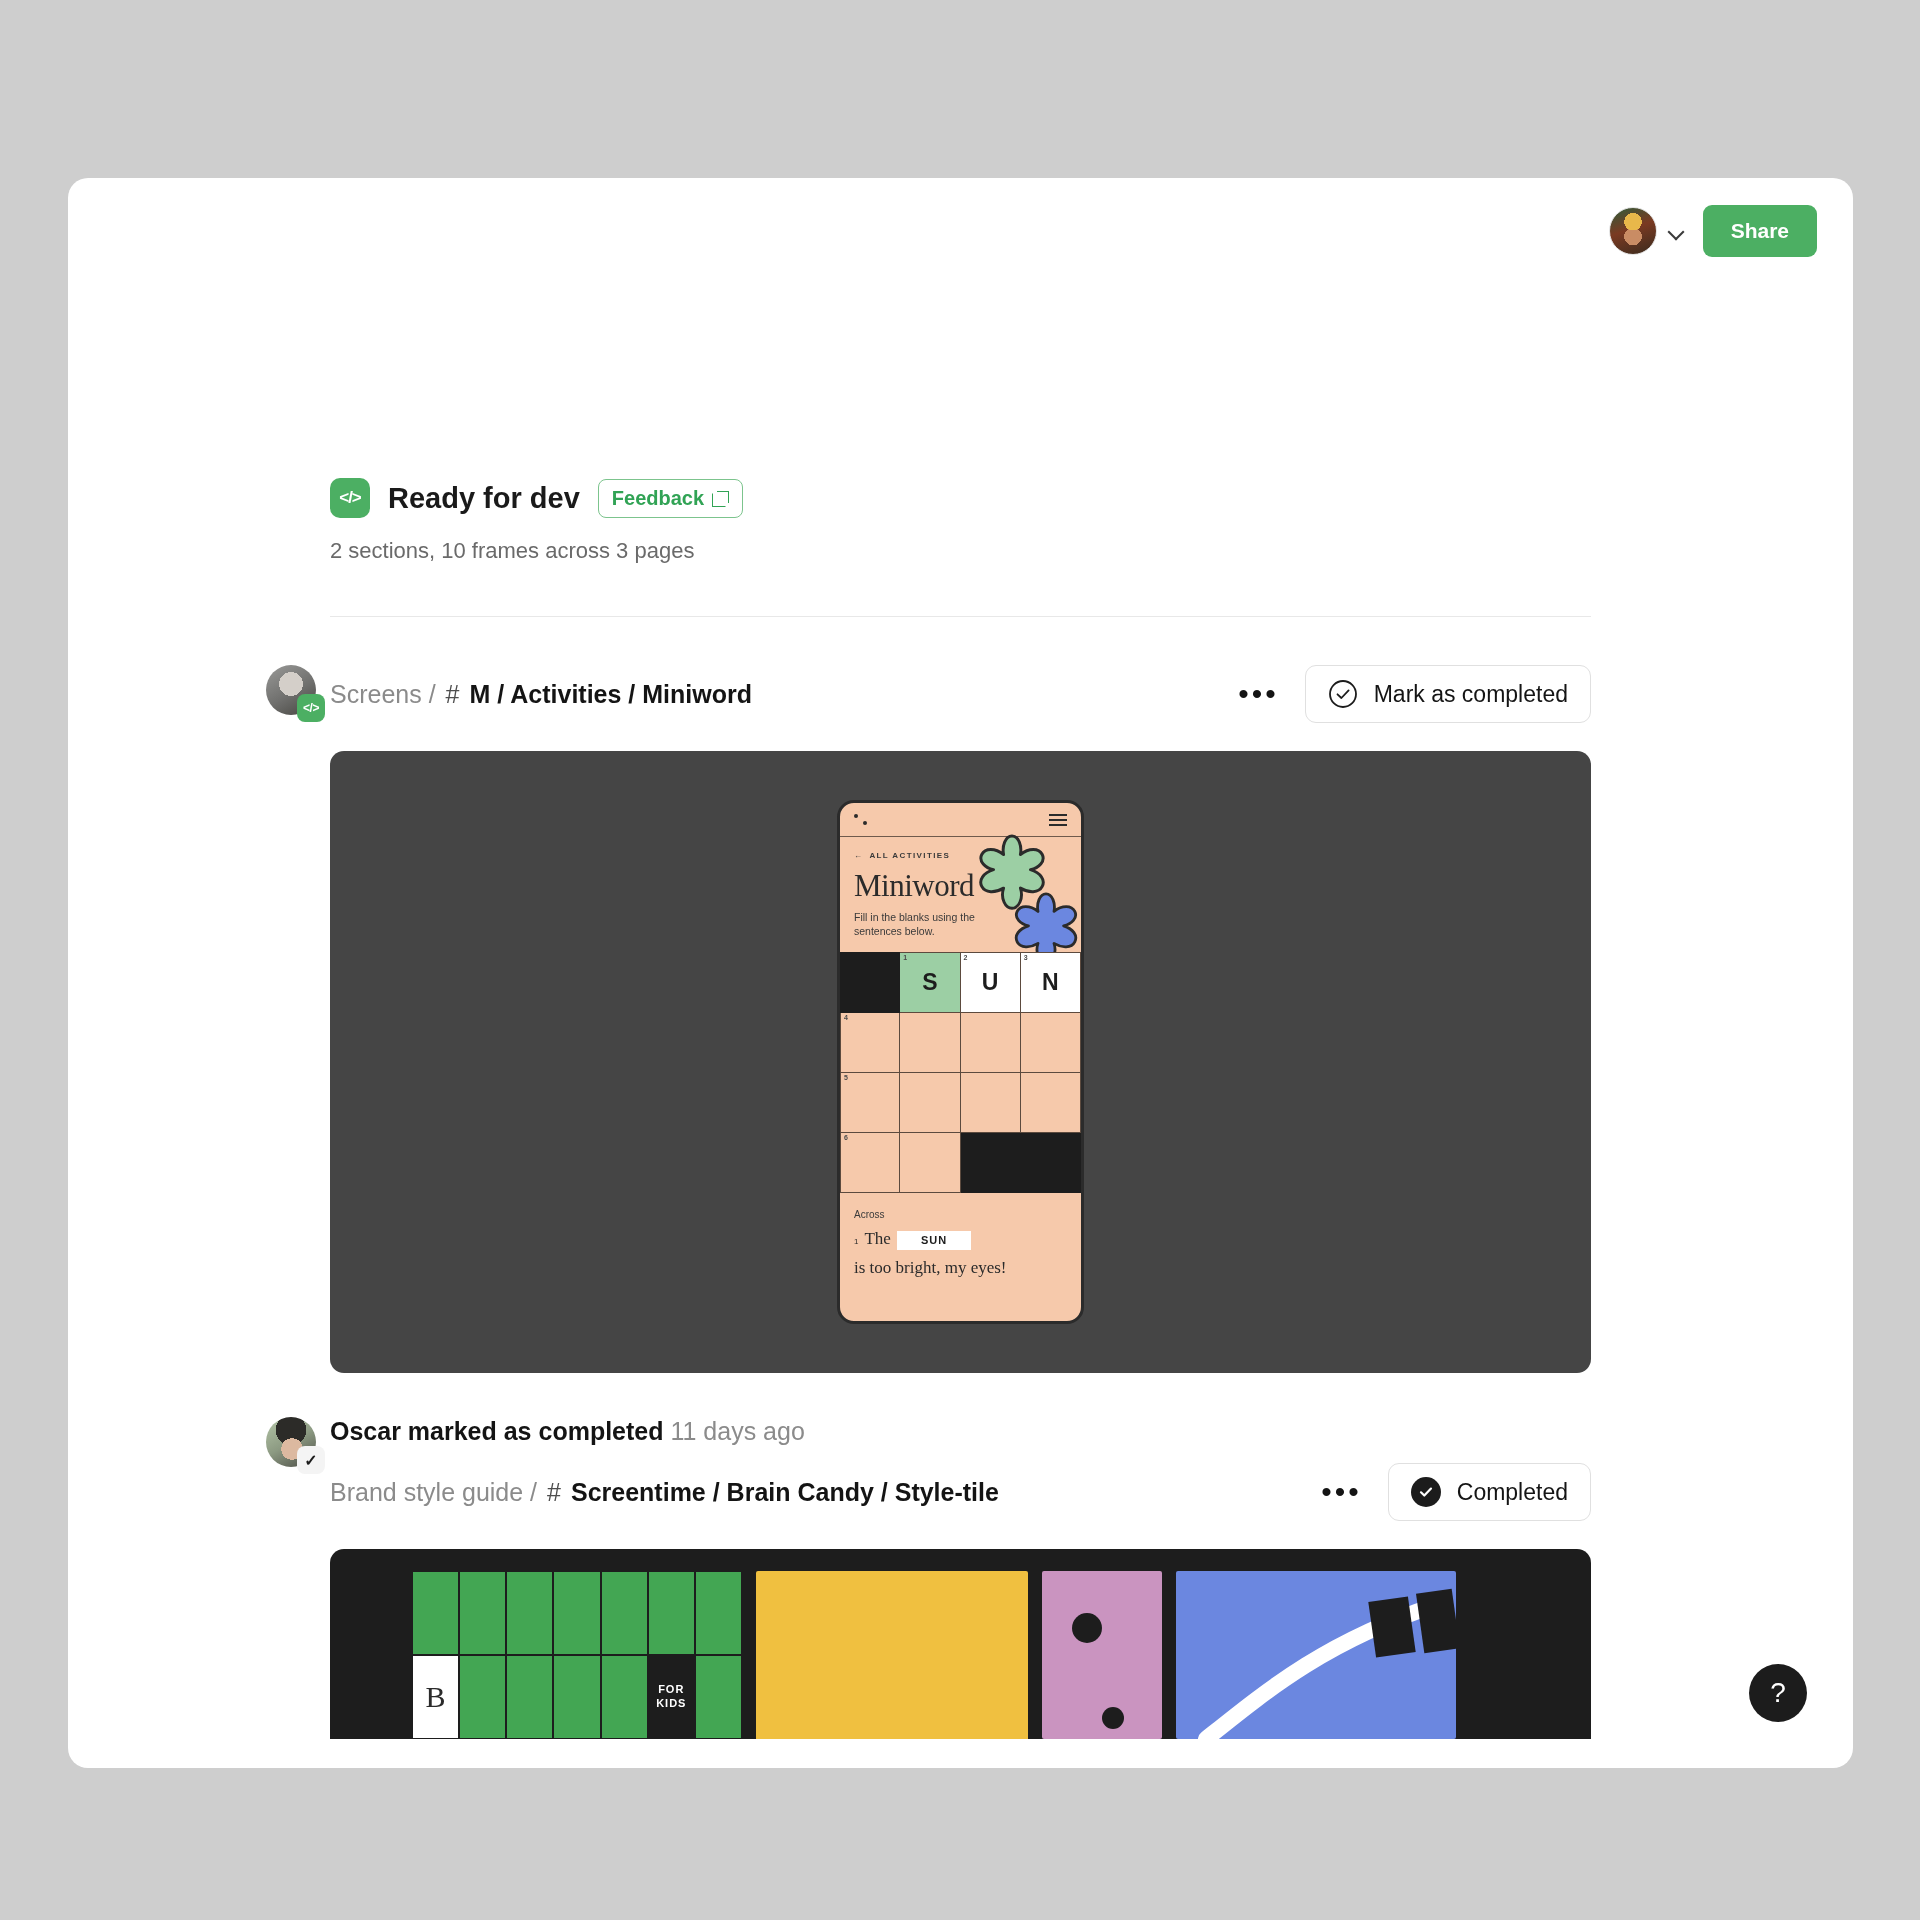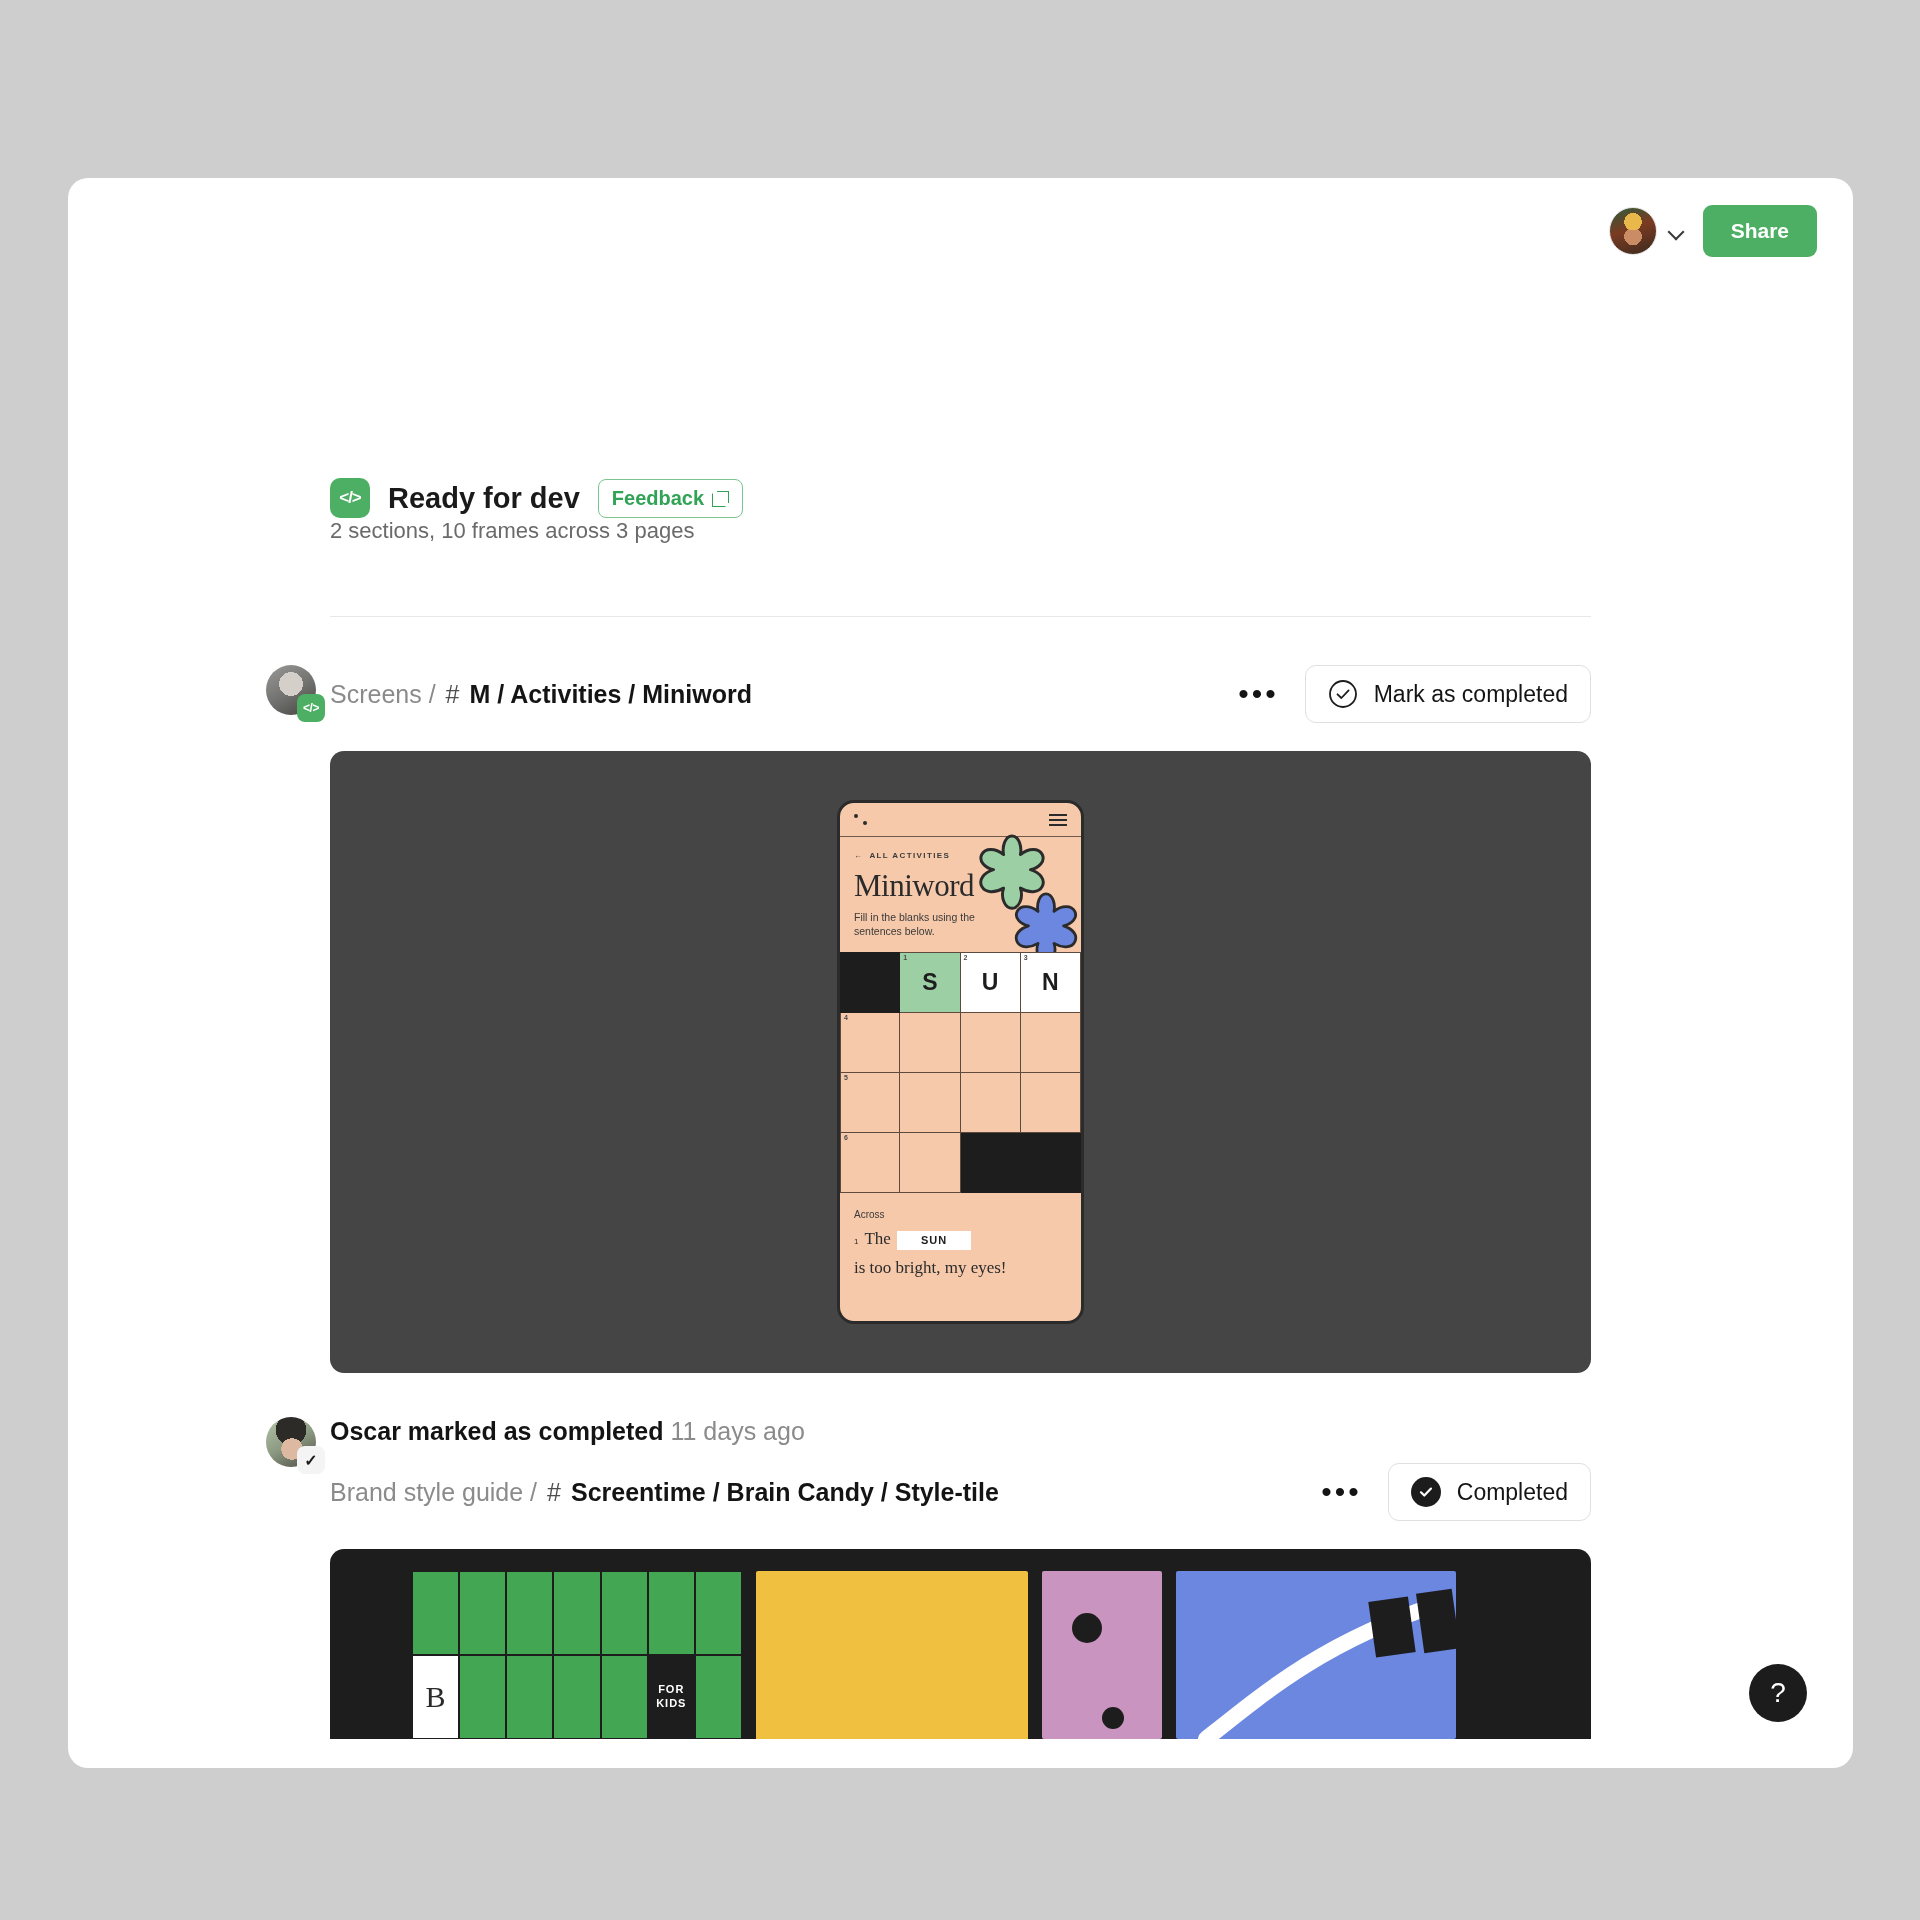--- a/index.html
+++ b/index.html
@@ -68,21 +68,21 @@
   .ext-ico::before {
     content: ""; position: absolute; left: 0; bottom: 0;
     width: 12px; height: 12px;
     border: 1.8px solid #31a355; border-top-color: transparent; border-right-color: transparent;
   }
   .ext-ico::after {
     content: ""; position: absolute; right: 0; top: 1px;
     width: 11px; height: 11px;
     border-top: 1.8px solid #31a355; border-right: 1.8px solid #31a355;
   }
-  .subtitle { font-size: 22px; color: #6a6a6a; }
+  .subtitle { margin-top: 20px; font-size: 22px; color: #6a6a6a; }
 
   .search-box {
     position: absolute; top: 0; right: 0;
     width: 322px; height: 53px; background: #f4f4f4;
     border-radius: 11px; display: flex; align-items: center;
     padding: 0 18px; gap: 14px; cursor: text;
   }
   .search-ico { width: 21px; height: 21px; position: relative; flex: none; }
   .search-ico::before {
     content: ""; position: absolute; left: 0; top: 0;

